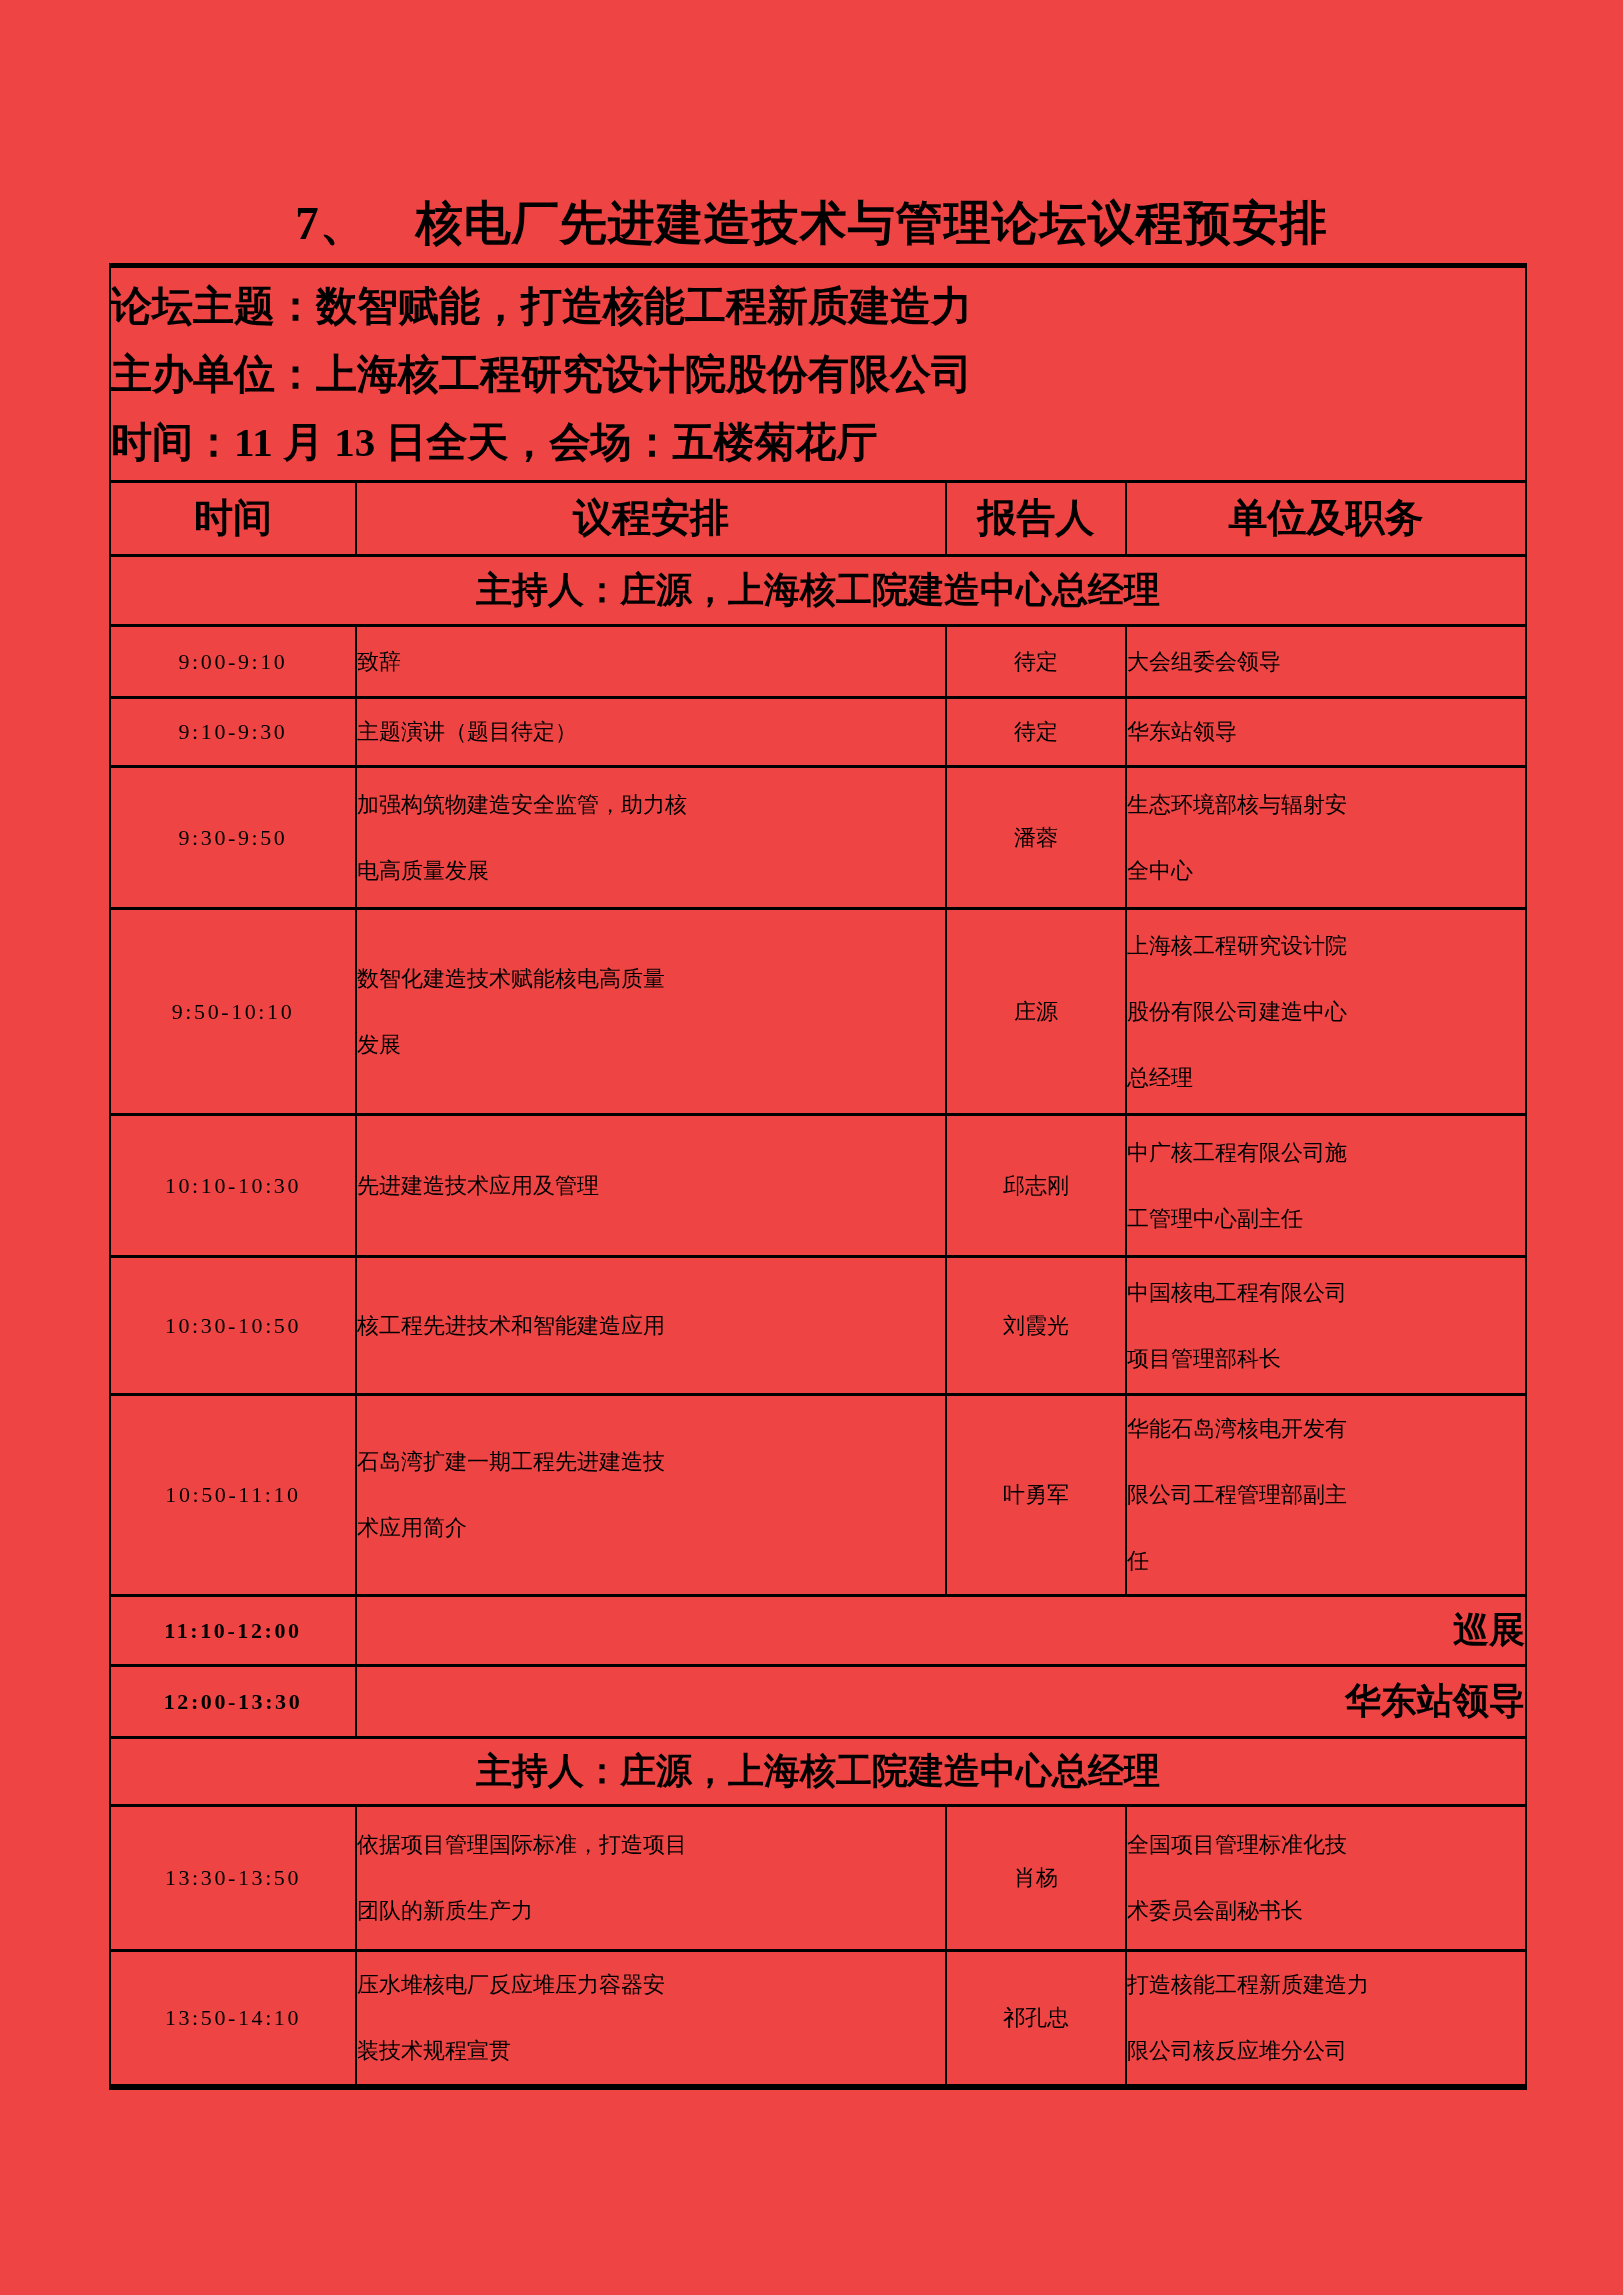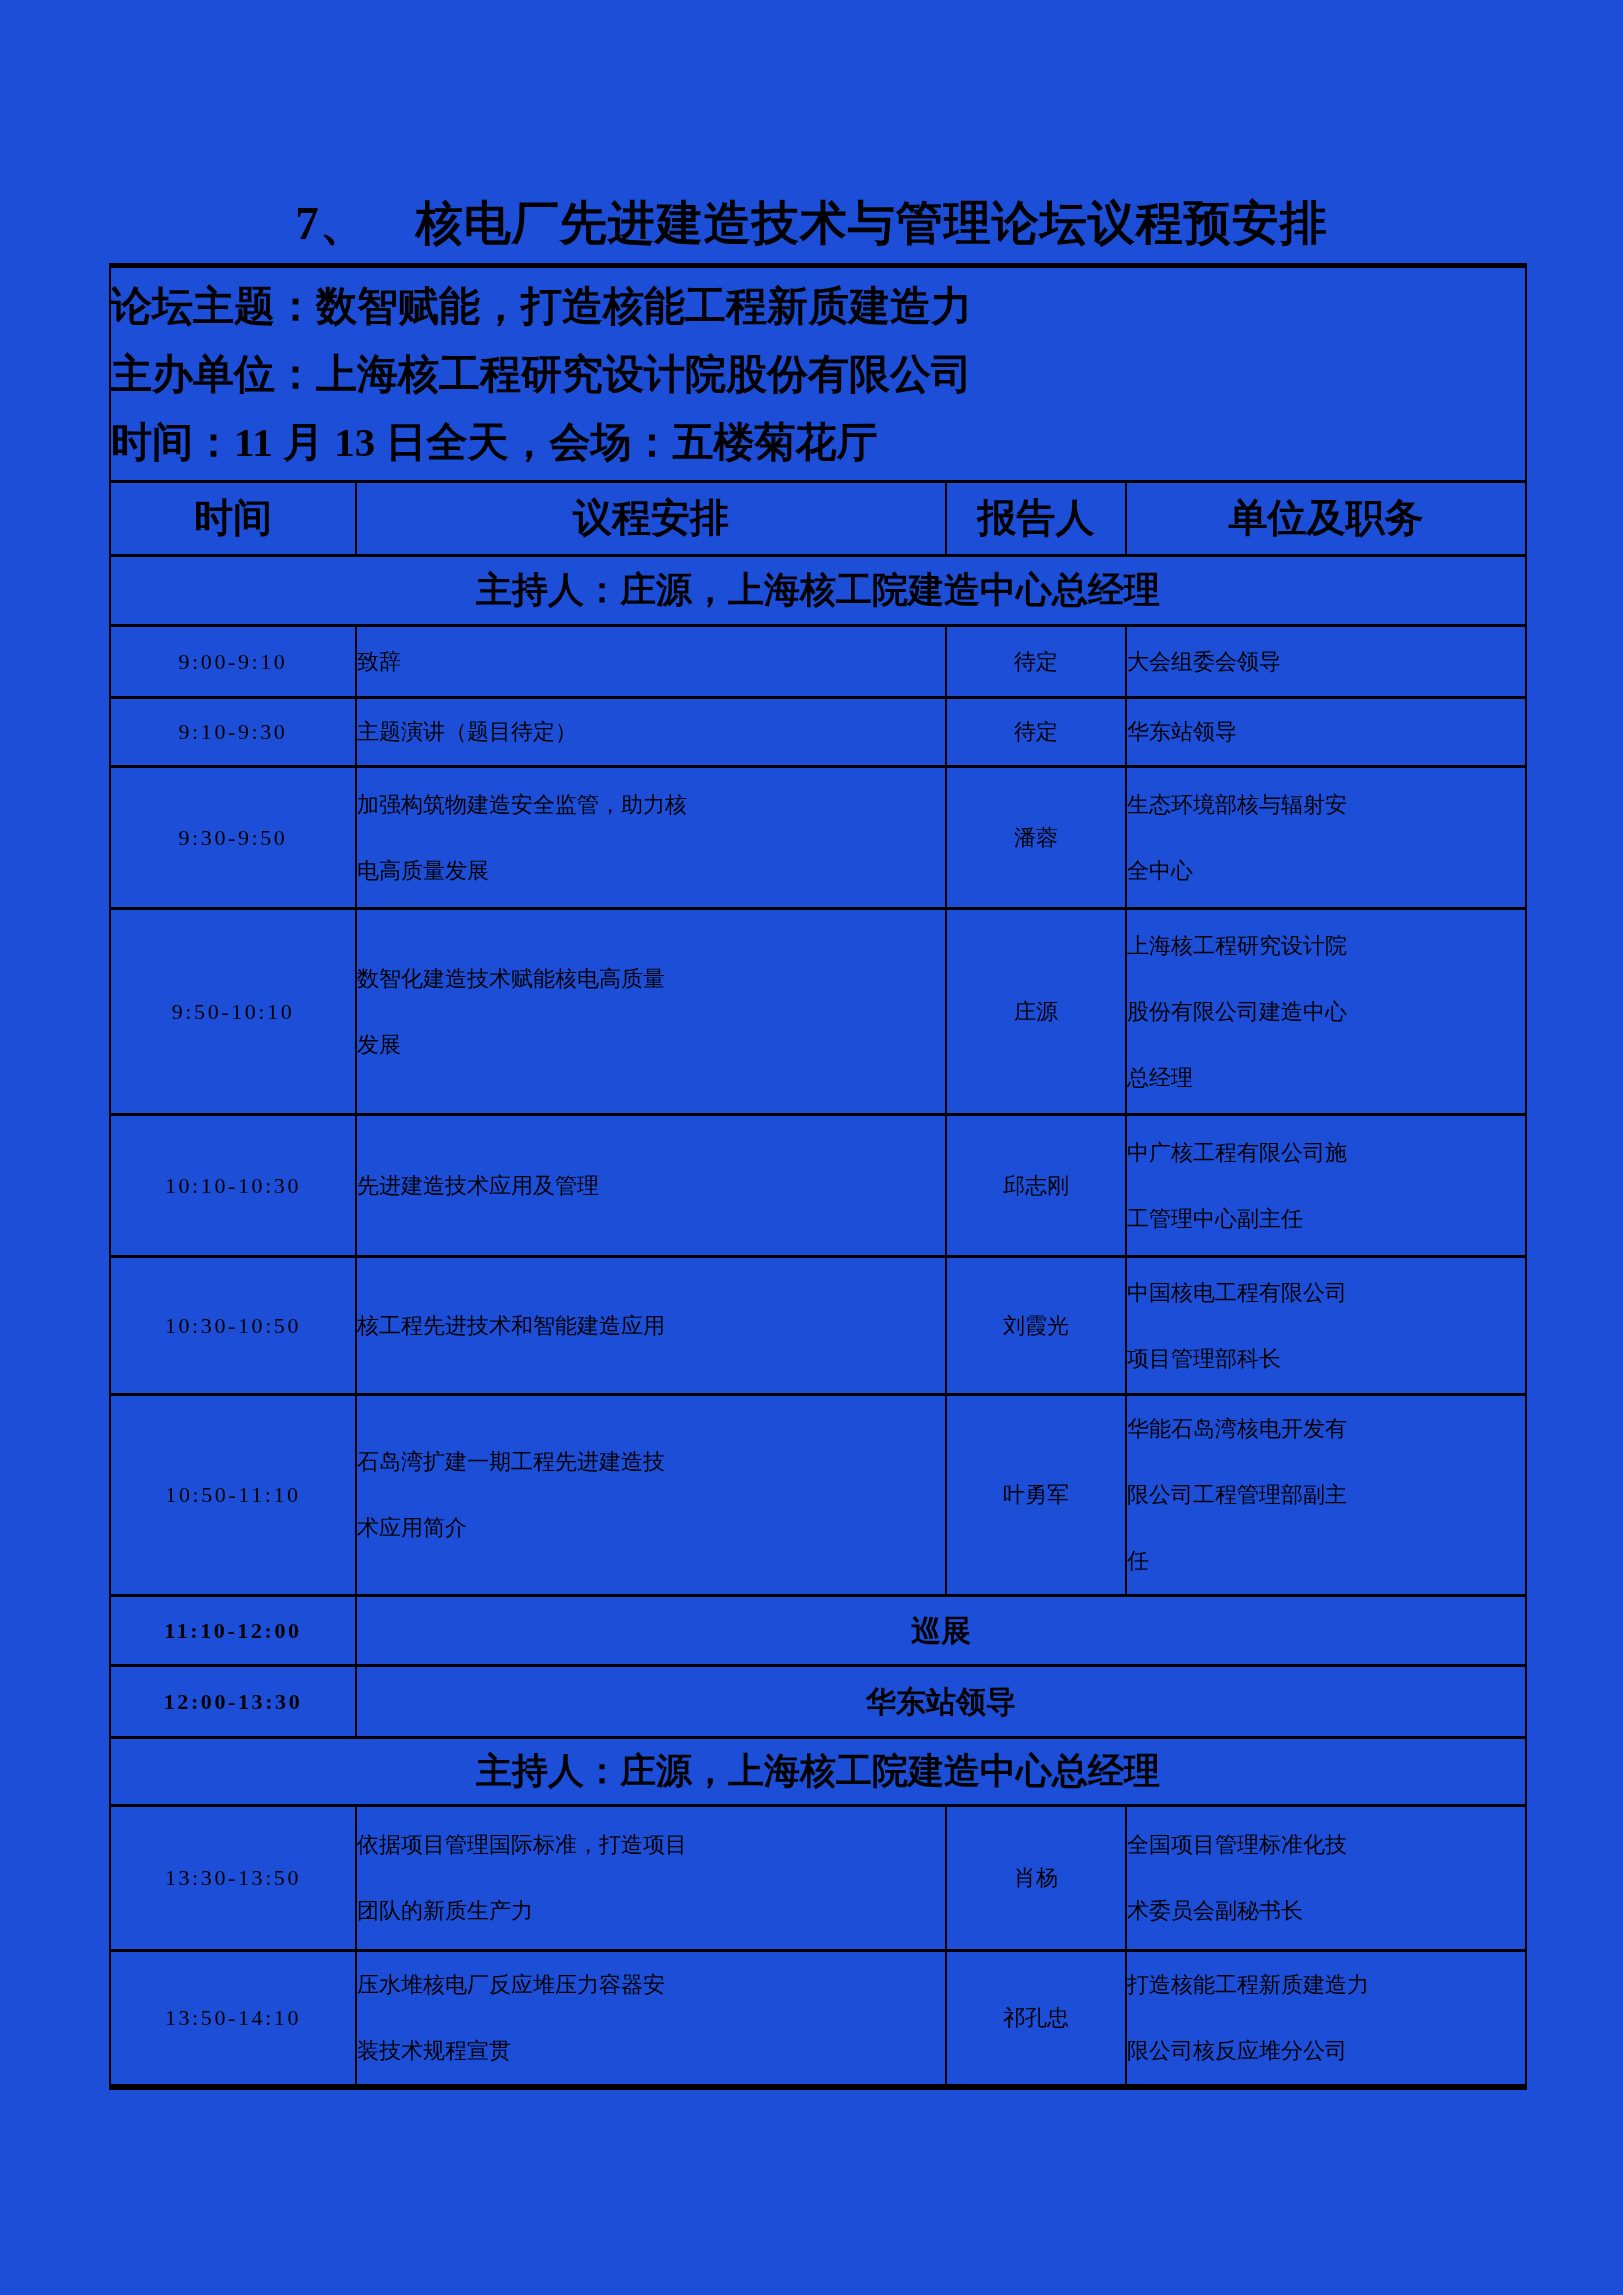--- a/index.html
+++ b/index.html
@@ -4,21 +4,21 @@
 <style>
   html, body {
     margin: 0;
     padding: 0;
     background: #ffffff;
   }
   .sheet {
     position: relative;
     width: 1623px;
     height: 2295px;
-    background: #1d4ed8;
+    background: #ef4444;
     color: #000000;
     font-family: "Liberation Serif", "DejaVu Serif", serif;
     overflow: hidden;
   }
   .doc-title {
     padding-top: 198px;
     text-align: center;
     font-size: 47px;
     font-weight: bold;
     line-height: 51px;
@@ -79,22 +79,22 @@
     text-align: center;
     font-size: 36px;
     font-weight: bold;
     line-height: 1.2;
   }
   
   td.break-time {
     font-weight: bold;
   }
   td.break-label {
-    text-align: center;
-    font-size: 30px;
+    text-align: right;
+    font-size: 36px;
     font-weight: bold;
     line-height: 1.2;
   }
 </style>
 </head>
 <body>
 
 <div class="sheet">
 
   <div class="doc-title">7、　核电厂先进建造技术与管理论坛议程预安排</div>

